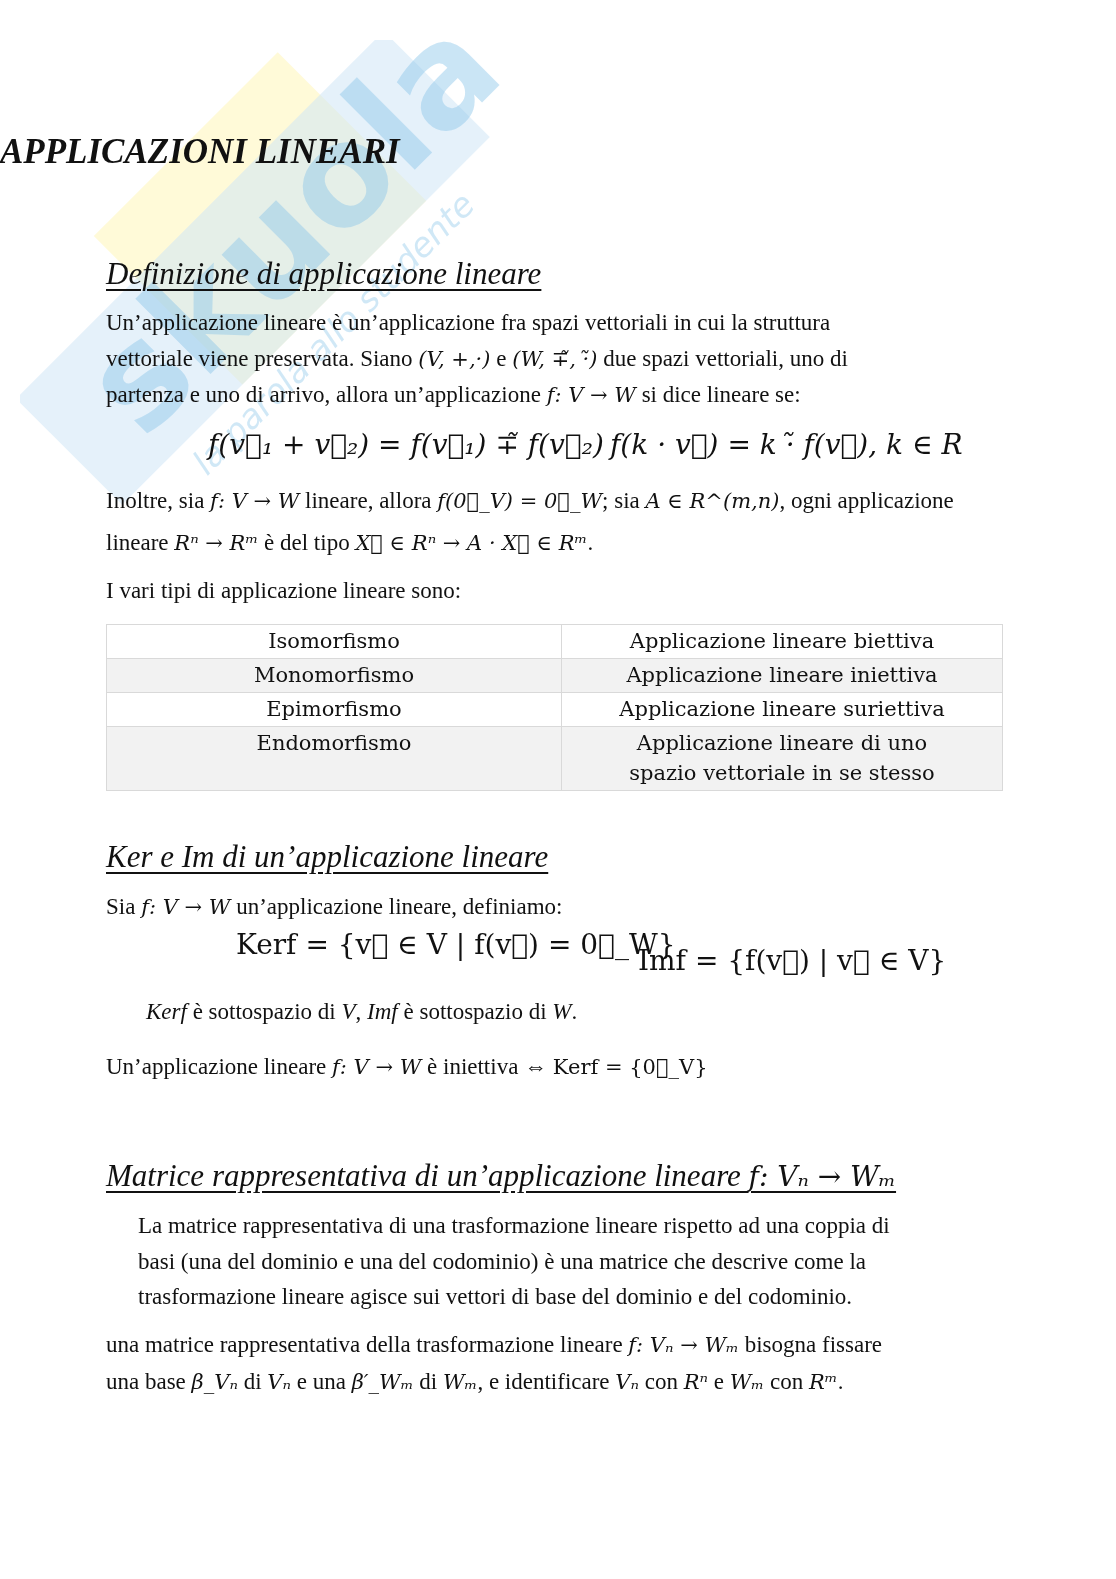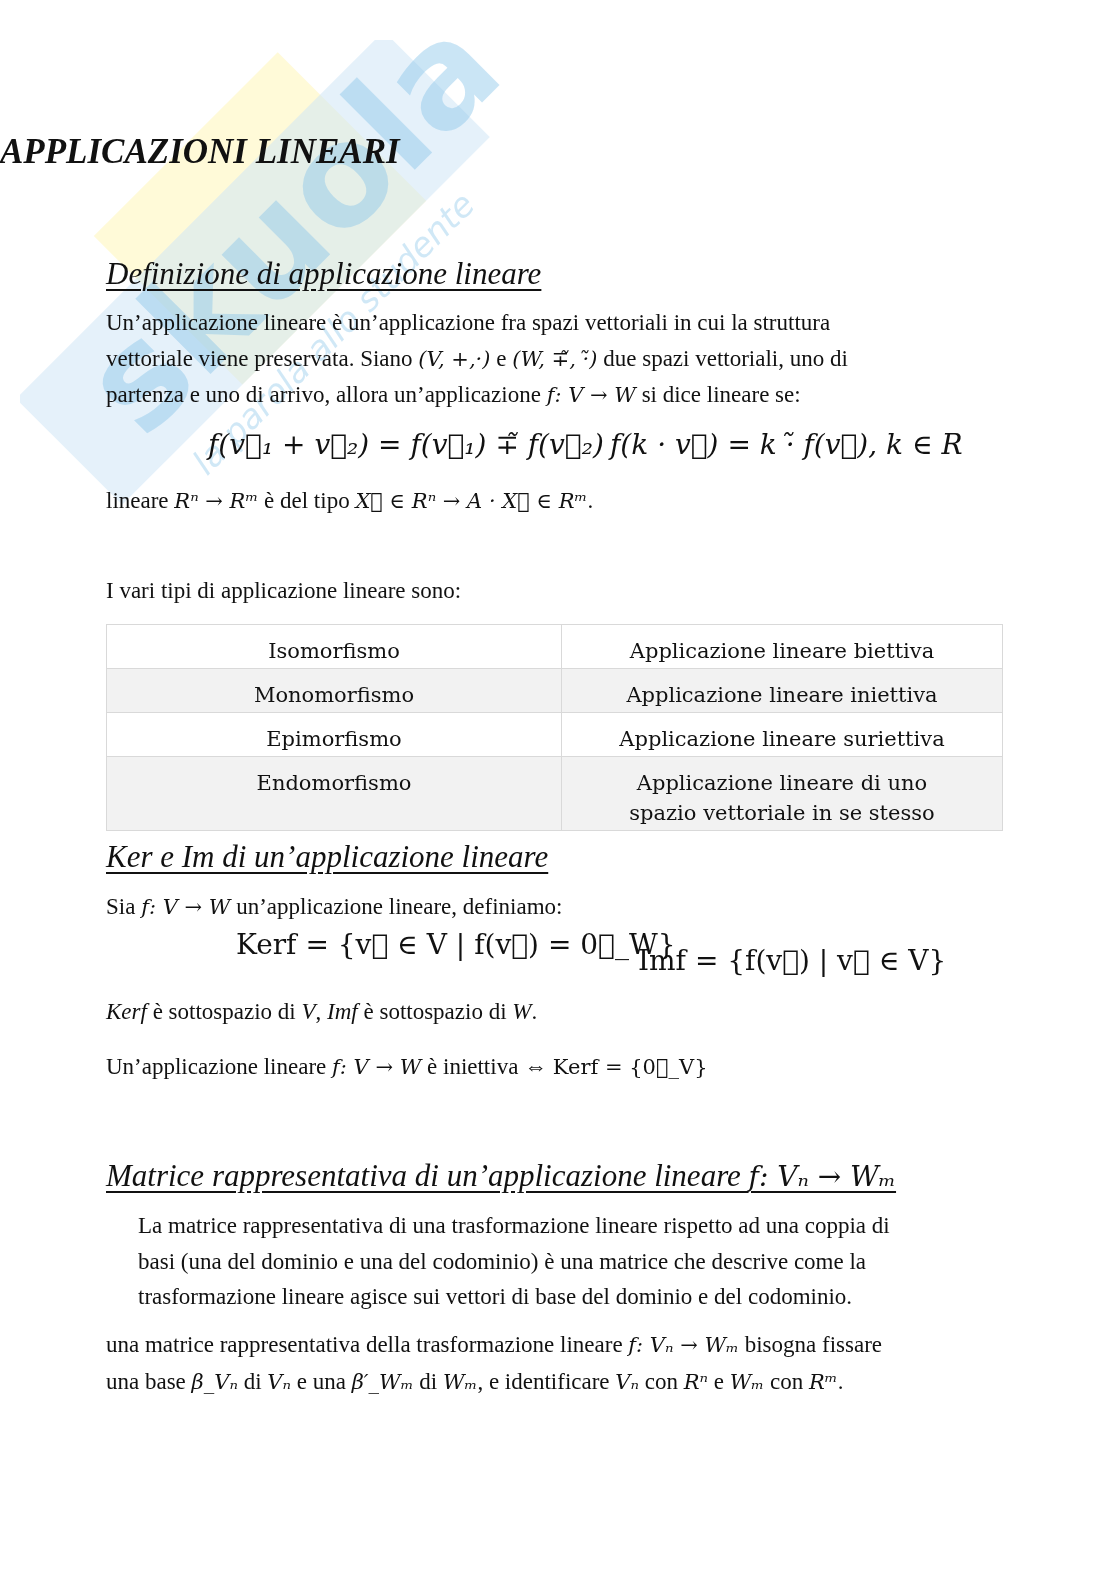--- a/index.html
+++ b/index.html
@@ -10,21 +10,21 @@
   .title { position: absolute; top: 132px; left: 0; width: 1116px; 
            font-size: 35px; font-weight: bold; font-style: italic; letter-spacing: 0px; }
   .h2 { position: absolute; left: 106px; font-size: 31px; font-style: italic; text-decoration: underline;
         text-decoration-thickness: 1.5px; text-underline-offset: 5px; white-space: nowrap; margin-top: 8px; }
   .p { position: absolute; left: 106px; width: 900px; font-size: 23px; line-height: 35.5px; white-space: nowrap; }
   .m { font-style: italic; font-family: "DejaVu Serif", serif; font-size: 21px; }
   .mu { font-family: "DejaVu Serif", serif; font-size: 21px; }
   .eq { position: absolute; font-size: 28px; font-family: "DejaVu Serif", serif; white-space: nowrap; }
   table.types { position: absolute; left: 106px; top: 624px; width: 897px; border-collapse: collapse;
                 font-family: "DejaVu Serif", serif; font-size: 21px; }
-  table.types td { border: 1px solid #d9d9d9; text-align: center; vertical-align: top; padding: 11px 4px 2px; line-height: 30px; }
+  table.types td { border: 1px solid #d9d9d9; text-align: center; vertical-align: top; padding: 1px 4px 2px; line-height: 30px; }
   table.types tr:nth-child(even) td { background: #f2f2f2; }
   table.types td:first-child { width: 446px; }
 </style>
 </head>
 <body>
 
 <svg class="watermark" viewBox="0 0 480 470">
   <g transform="rotate(-45 240 235)">
     <rect x="150" y="90" width="260" height="210" fill="#fff8c8" opacity="0.7"></rect>
     <rect x="-20" y="150" width="520" height="150" fill="#cfe6f6" opacity="0.55"></rect>
@@ -42,20 +42,21 @@
   <div class="p" style="top:305px;">
     <div>Un’applicazione lineare è un’applicazione fra spazi vettoriali in cui la struttura</div>
     <div><span>vettoriale viene preservata. Siano </span><span class="m">(V, +,·)</span><span> e </span><span class="m">(W, ∓̃, ·̃)</span><span> due spazi vettoriali, uno di</span></div>
     <div><span>partenza e uno di arrivo, allora un’applicazione </span><span class="m">f: V → W</span><span> si dice lineare se:</span></div>
   </div>
 
   <div class="eq" style="left:208px; top:428px; font-style:italic;">f(v⃗₁ + v⃗₂) = f(v⃗₁) ∓̃ f(v⃗₂)</div>
   <div class="eq" style="left:610px; top:428px; font-style:italic;">f(k · v⃗) = k ·̃ f(v⃗),  k ∈ R</div>
 
   <div class="p" style="top:480px; line-height:42px;">
+    <div><span>Inoltre, sia </span><span class="m">f: V → W</span><span> lineare, allora </span><span class="m">f(0⃗_V) = 0⃗_W</span><span>; sia </span><span class="m">A ∈ R^(m,n)</span><span>, ogni applicazione</span></div>
     <div><span>lineare </span><span class="m">Rⁿ → Rᵐ</span><span> è del tipo </span><span class="m">X⃗ ∈ Rⁿ → A · X⃗ ∈ Rᵐ</span><span>.</span></div>
   </div>
 
   <div class="p" style="top:573px;">I vari tipi di applicazione lineare sono:</div>
 
   <table class="types">
     <tbody>
         <tr>
           <td>Isomorfismo</td>
           <td>Applicazione lineare biettiva</td>
@@ -75,21 +76,21 @@
   </tbody>
     </table>
 
   <div class="h2" style="top:831px;">Ker e Im di un’applicazione lineare</div>
 
   <div class="p" style="top:889px;"><span>Sia </span><span class="m">f: V → W</span><span> un’applicazione lineare, definiamo:</span></div>
 
   <div class="eq" style="left:236px; top:928px;">Kerf = {v⃗ ∈ V | f(v⃗) = 0⃗_W}</div>
   <div class="eq" style="left:638px; top:944px;">Imf = {f(v⃗) | v⃗ ∈ V}</div>
 
-  <div class="p" style="top:994px;"><i>Kerf</i><span> è sottospazio di </span><i>V</i><span>, </span><i>Imf</i><span> è sottospazio di </span><i>W</i><span>.</span></div>
+  <div class="p" style="top:994px;margin-left:40px;"><i>Kerf</i><span> è sottospazio di </span><i>V</i><span>, </span><i>Imf</i><span> è sottospazio di </span><i>W</i><span>.</span></div>
 
   <div class="p" style="top:1049px;"><span>Un’applicazione lineare </span><span class="m">f: V → W</span><span> è iniettiva ⇔ </span><span class="mu">Kerf = {0⃗_V}</span></div>
 
   <div class="h2" style="top:1150px;"><span>Matrice rappresentativa di un’applicazione lineare </span><span style="font-family:'DejaVu Serif',serif;font-size:28px;">f: Vₙ → Wₘ</span></div>
 
   <div class="p" style="top:1208px;margin-left:32px;">
     <div>La matrice rappresentativa di una trasformazione lineare rispetto ad una coppia di</div>
     <div>basi (una del dominio e una del codominio) è una matrice che descrive come la</div>
     <div>trasformazione lineare agisce sui vettori di base del dominio e del codominio.</div>
   </div>

